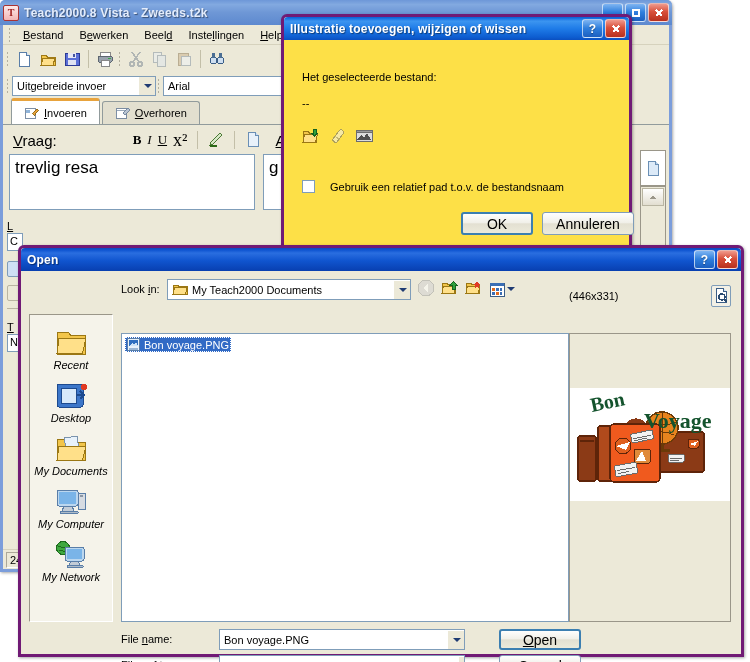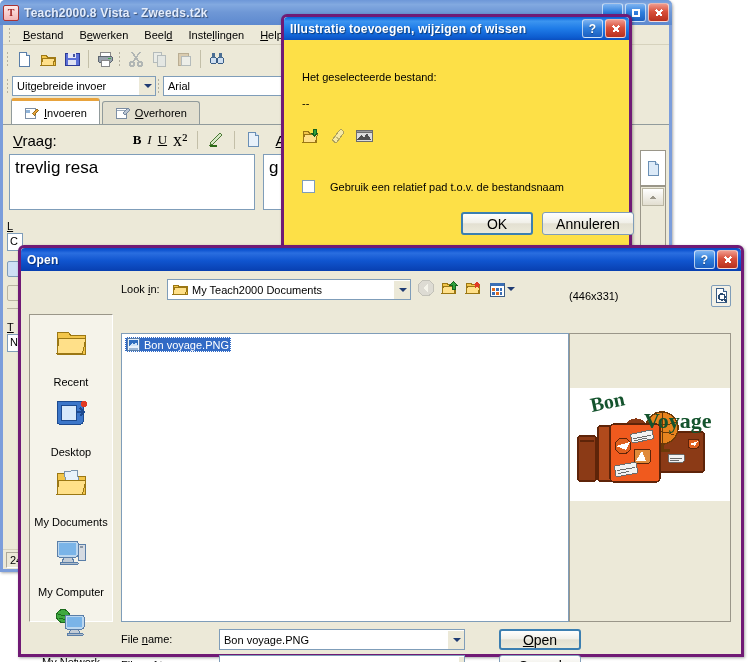--- a/index.html
+++ b/index.html
@@ -88,21 +88,21 @@
   .xp-check { width: 13px; height: 13px; border: 1px solid #7f9db9; background: #fff; display: inline-block; vertical-align: -2px; }
 
   
   #opendlg { left: 18px; top: 245px; width: 726px; height: 412px; }
   #opendlg .tbar { margin: 0; border-radius: 4px 4px 0 0;
                    background: linear-gradient(to bottom,#0a48c0 0%, #1157d2 10%, #2a6ee0 22%, #1055cf 55%, #083fb0 100%); }
   .od-body { background: #ece9d8; height: calc(100% - 23px); position: relative; padding: 0; }
   .places { position: absolute; left: 8px; top: 43px; width: 84px; height: 308px;
             background: #f5f3ea; border: 1px solid #fff; border-top-color: #9a9689; border-left-color: #9a9689;
             display: flex; flex-direction: column; align-items: center; padding-top: 10px; gap: 4px; }
-  .place { width: 106px; display: flex; flex-direction: column; align-items: center; gap: 18px; padding: 3px 0; }
+  .place { width: 106px; display: flex; flex-direction: column; align-items: center; gap: 1px; padding: 3px 0; font-style: italic; }
   .place-label { font-size: 11px; color: #000; }
   .listbox { position: absolute; left: 100px; top: 62px; width: 448px; height: 289px;
              background: #fff; border: 1px solid #7f9db9; padding: 3px; }
   .file-item { display: inline-flex; align-items: center; gap: 4px; padding: 1px 2px;
                background: #316ac5; color: #fff; outline: 1px dotted #fff; outline-offset: -1px; font-size: 11px; }
   .preview-box { position: absolute; right: 10px; top: 62px; width: 162px; height: 289px;
                  background: #ece9d8; border: 1px solid #9a9689; overflow: hidden; }
   svg { shape-rendering: crispEdges; }
 </style>
 </head>

